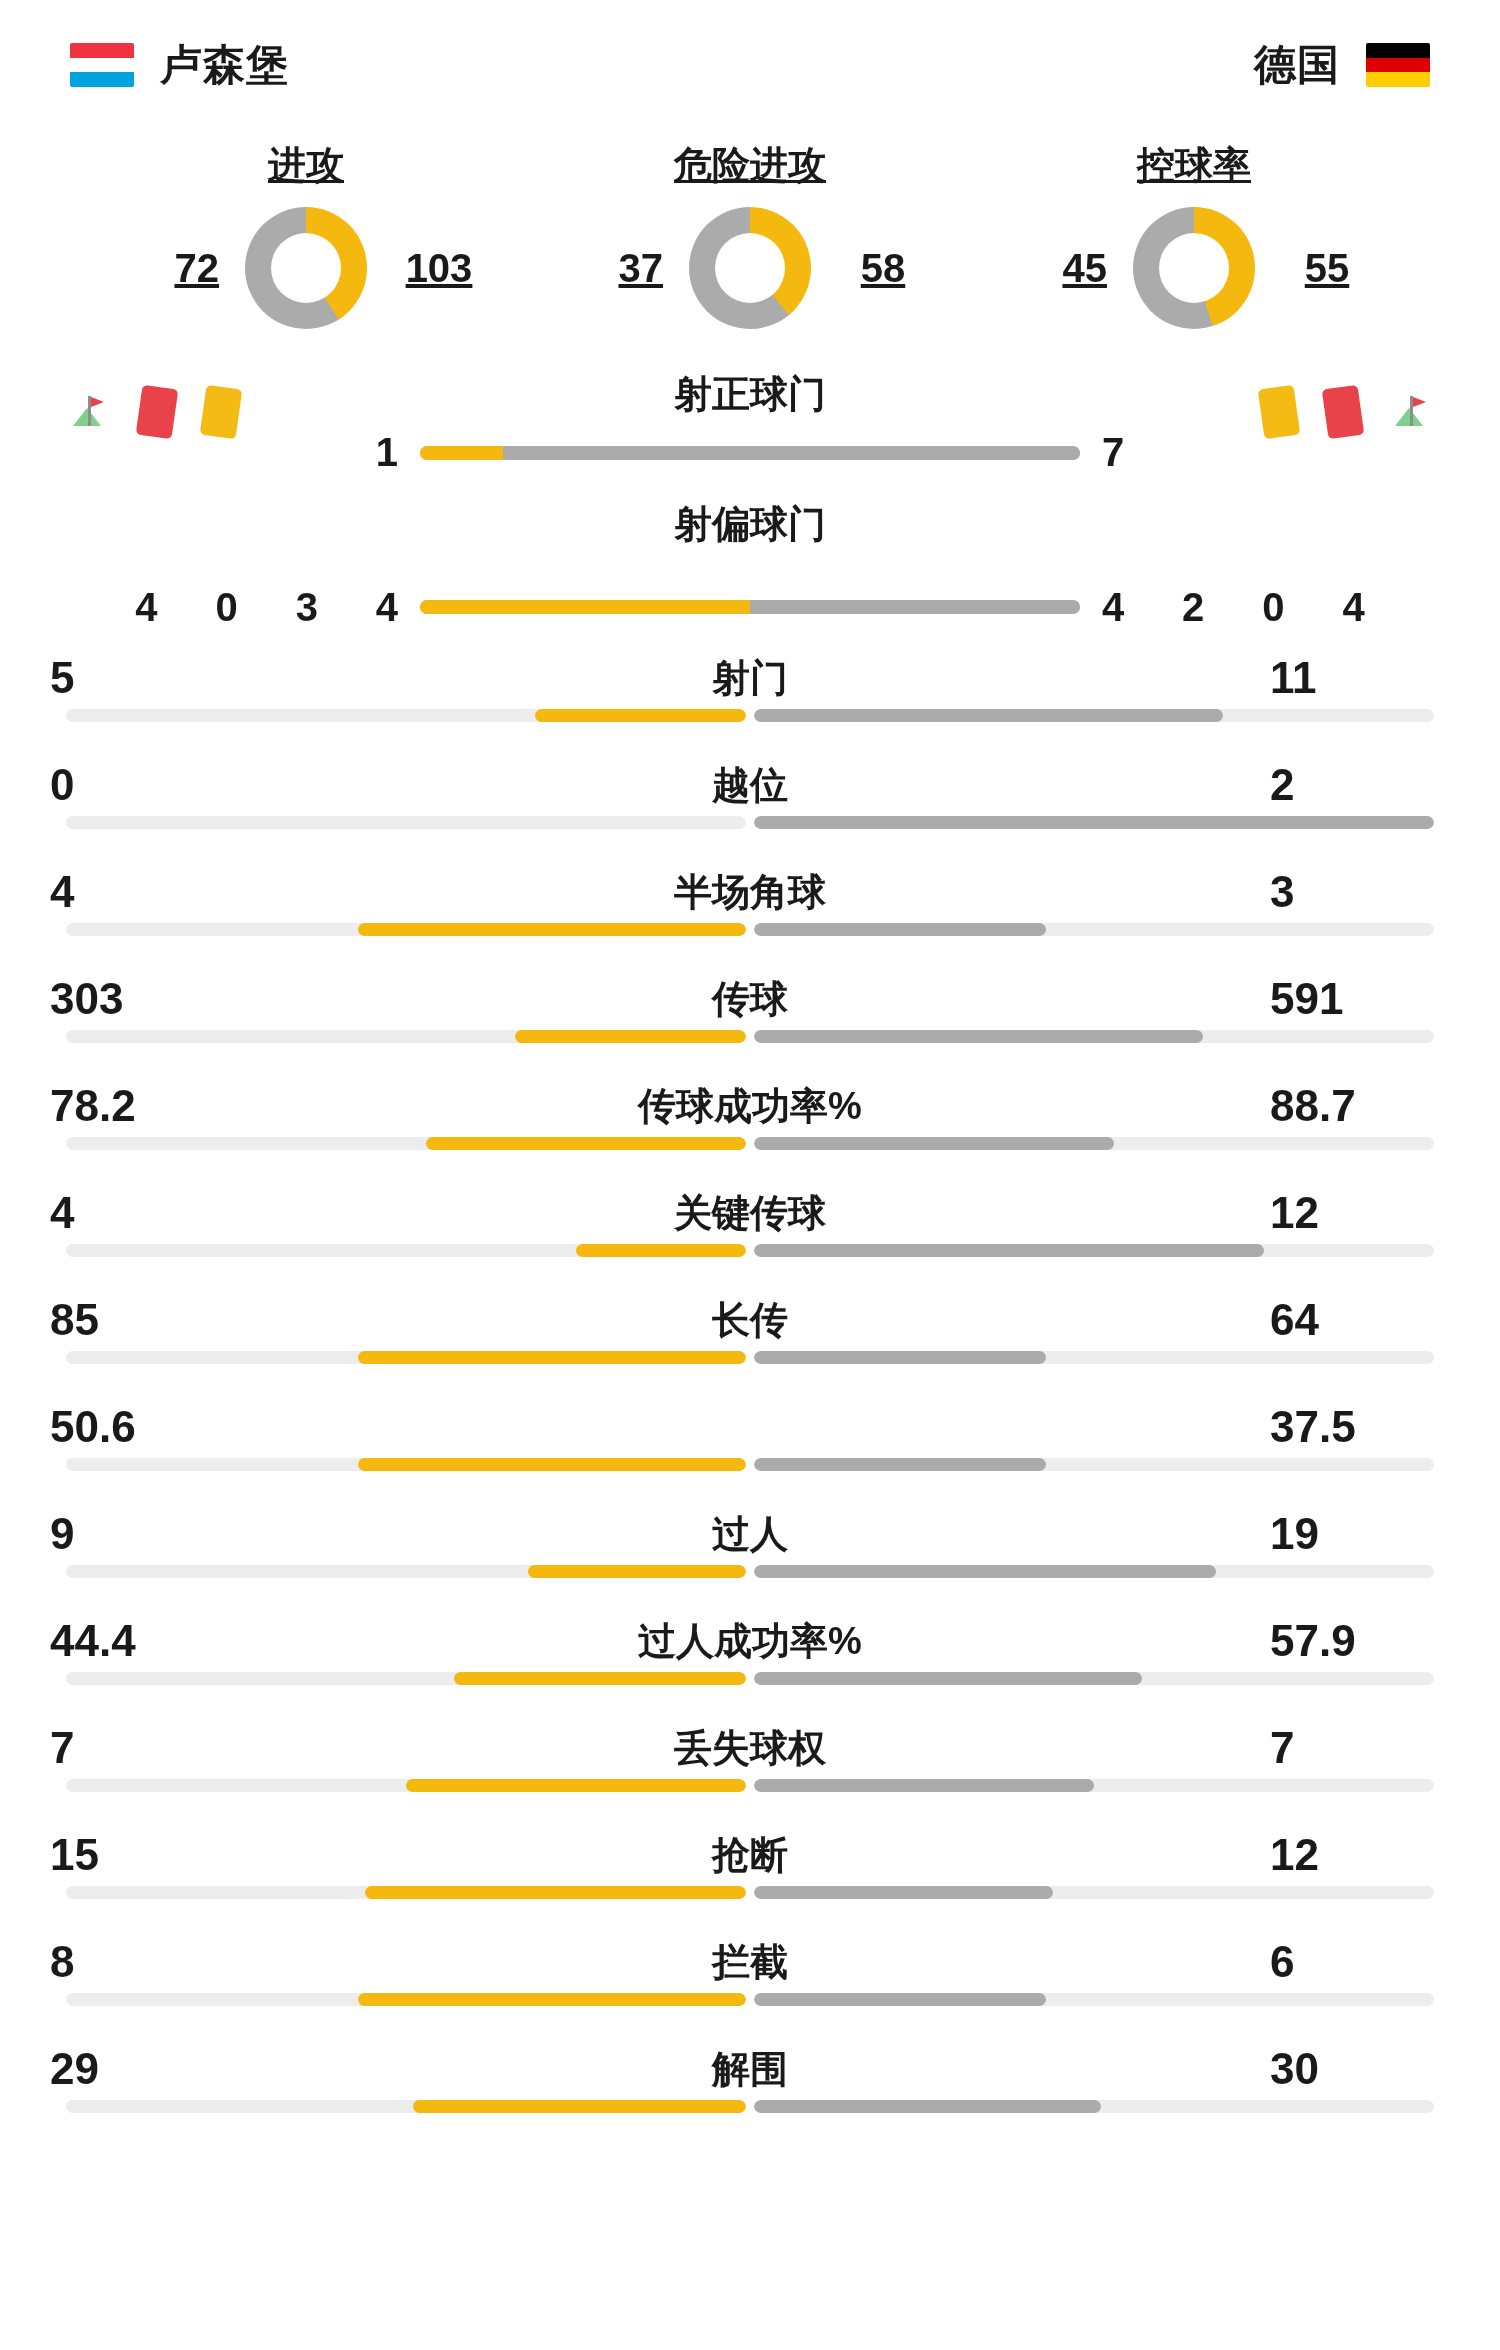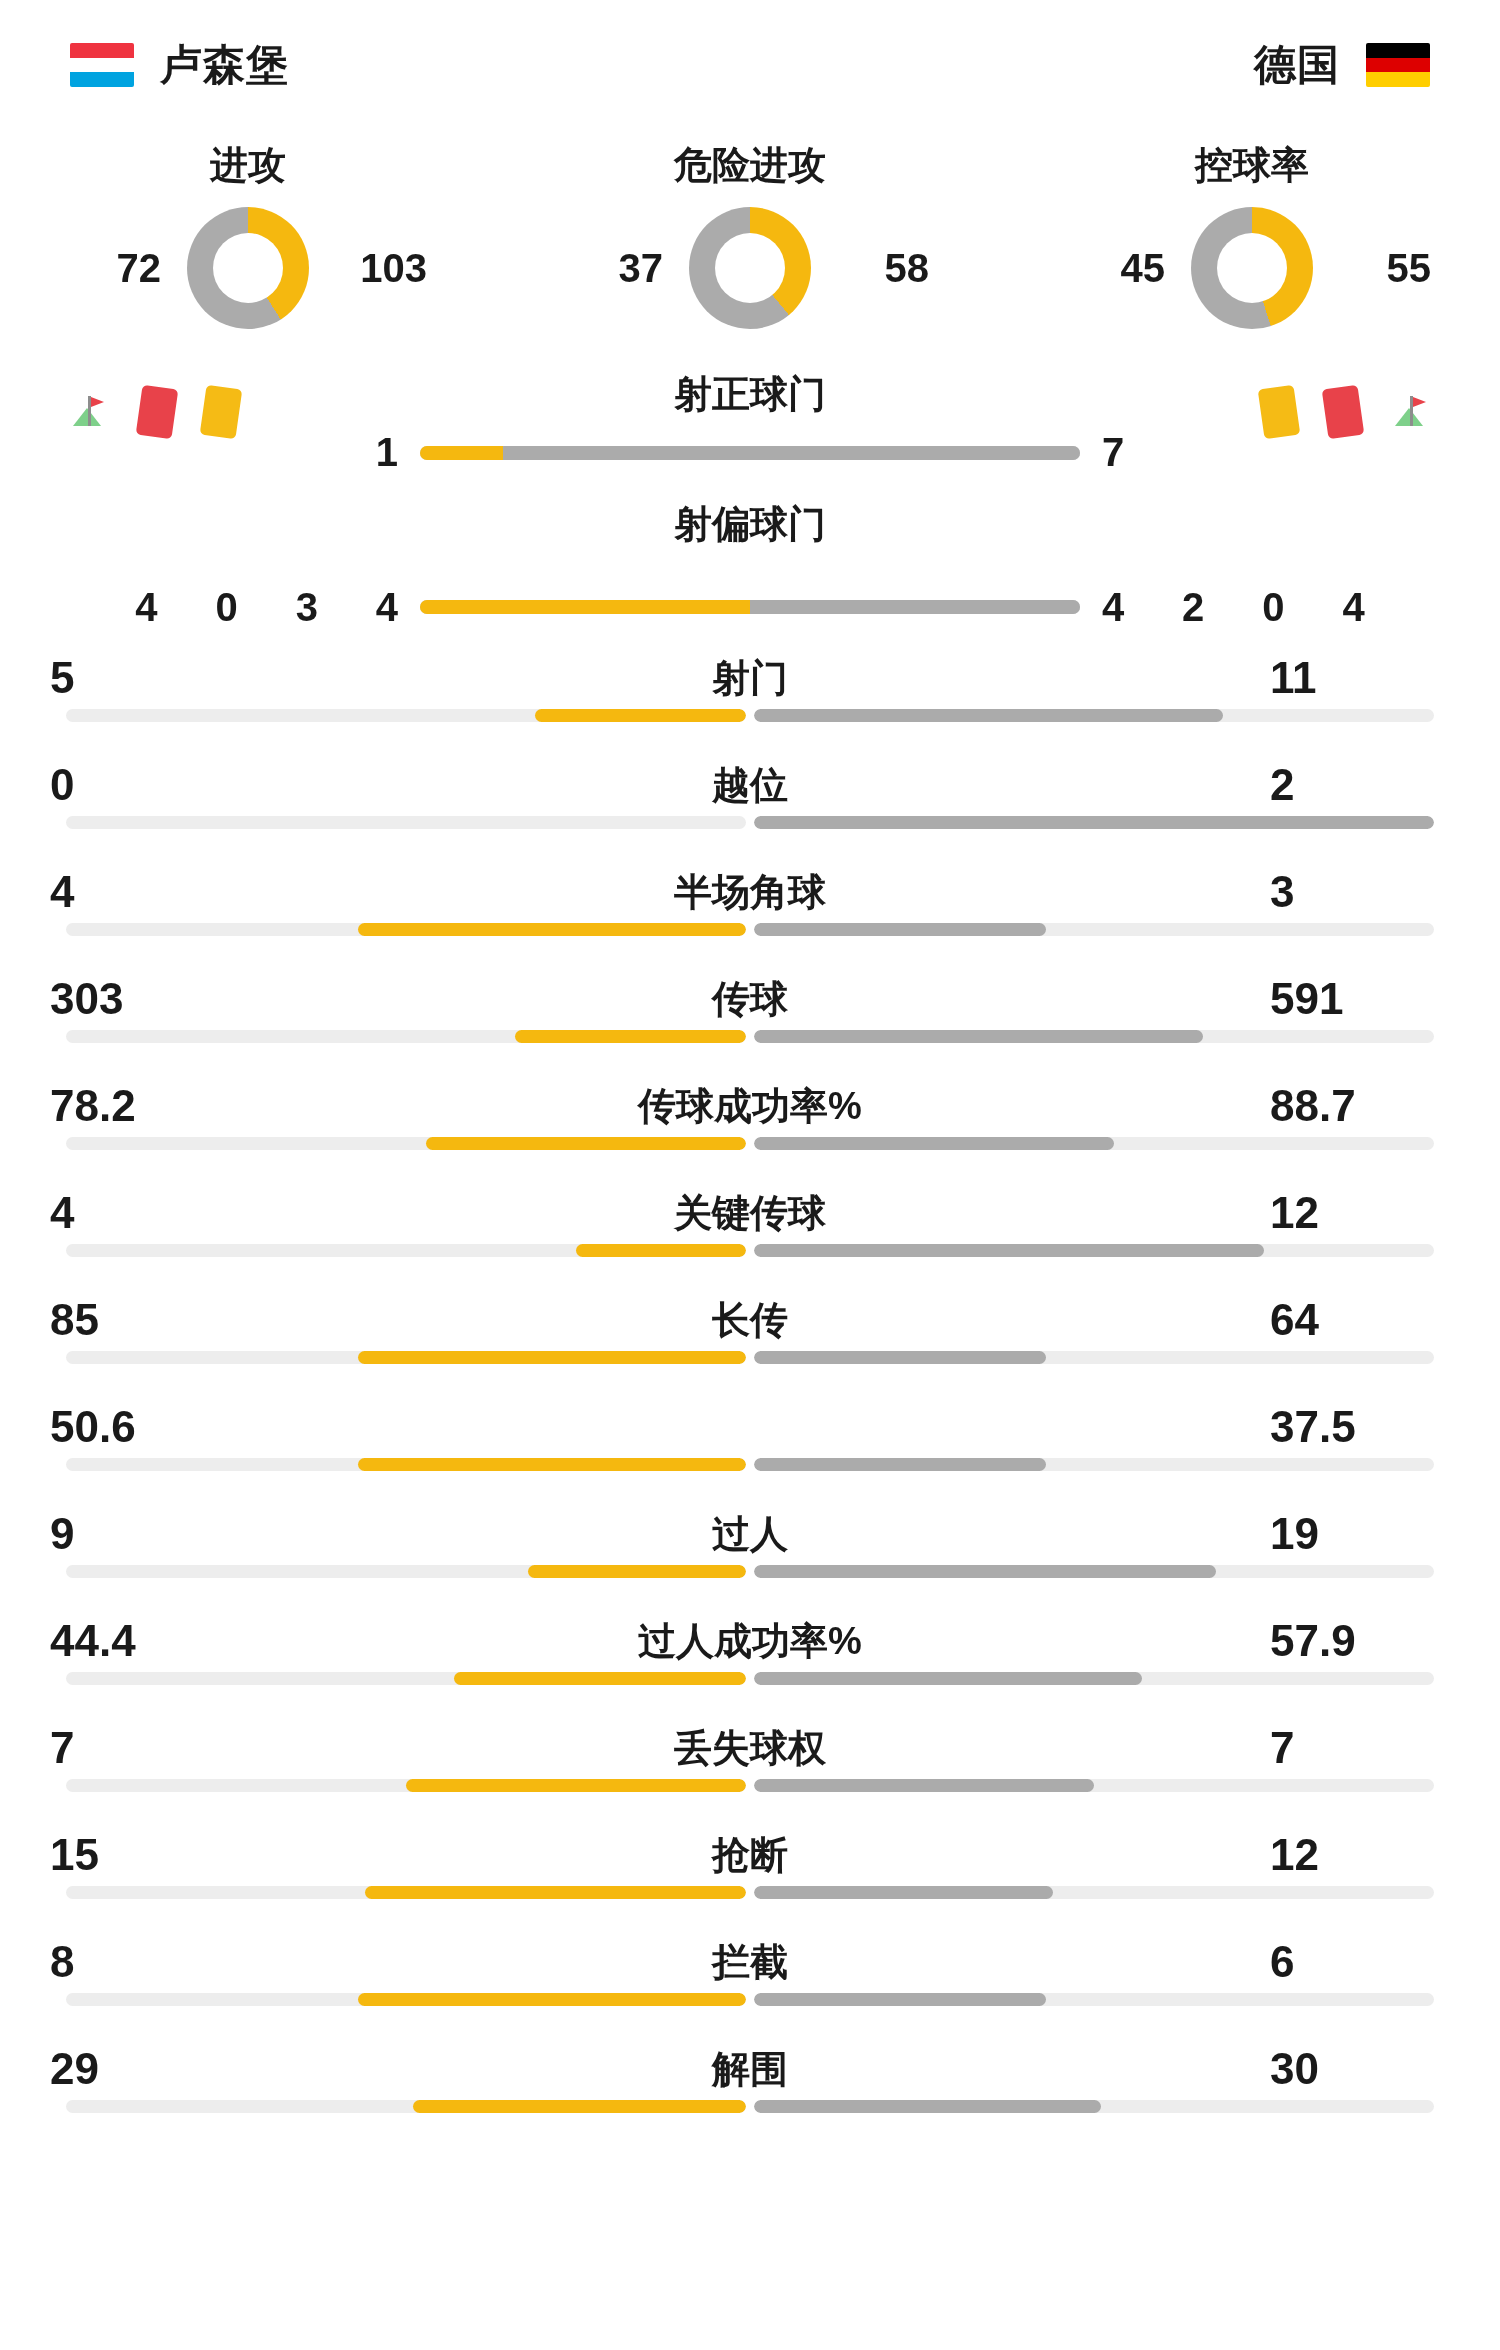--- a/index.html
+++ b/index.html
@@ -25,29 +25,30 @@
   .team { display: flex; align-items: center; gap: 26px; }
   .team-name { font-size: 42px; font-weight: 700; letter-spacing: 1px; }
   .flag { width: 64px; height: 44px; position: relative; overflow: hidden; border-radius: 2px; }
   .flag-lux div { height: 33.34%; width: 100%; }
   .flag-ger div { height: 33.34%; width: 100%; }
 
   
   .donut-row {
     display: flex;
     justify-content: center;
-    gap: 82px;
+    gap: 24px;
     padding: 10px 0 20px 0;
+    text-decoration: underline;
   }
   .donut-block { width: 420px; text-align: center; }
   .donut-title { font-size: 38px; font-weight: 700; margin-bottom: 16px; }
   .donut-line { display: flex; align-items: center; justify-content: center; gap: 26px; }
   .donut-val { font-size: 40px; font-weight: 700; min-width: 92px; }
   .donut-val.left { text-align: right; }
-  .donut-val.right { text-align: right; }
+  .donut-val.right { text-align: center; }
   .donut {
     width: 122px; height: 122px; border-radius: 50%;
     position: relative; flex: 0 0 auto;
   }
   .donut::after {
     content: "";
     position: absolute; left: 26px; top: 26px;
     width: 70px; height: 70px; border-radius: 50%;
     background: #ffffff;
   }

